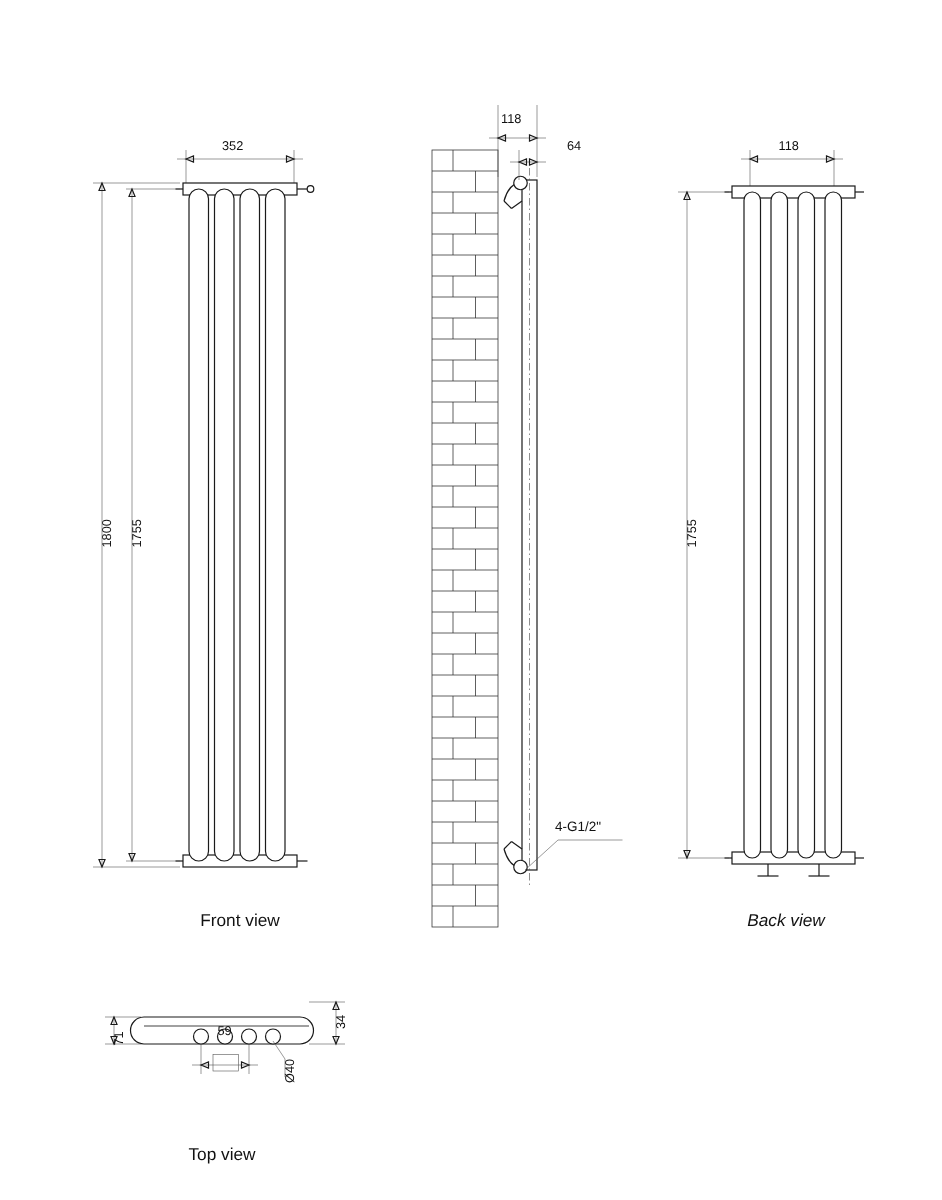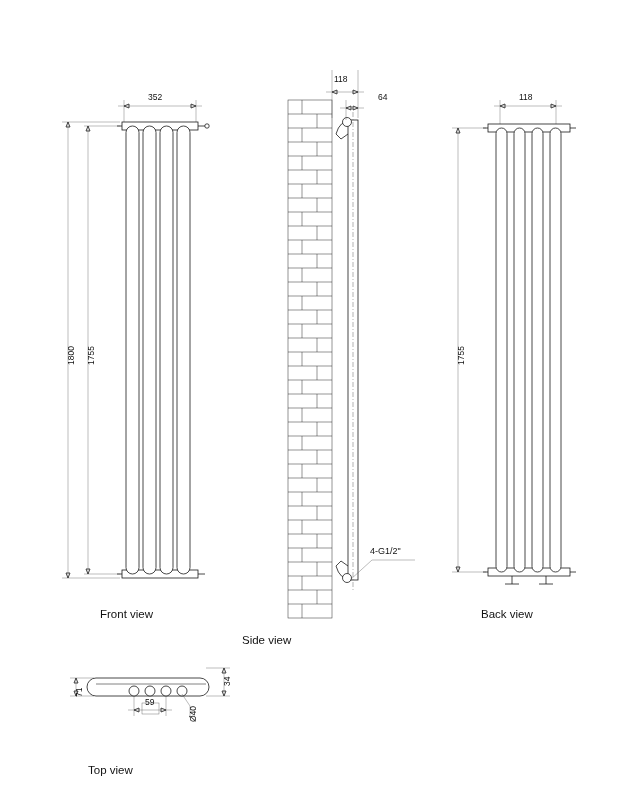--- a/index.html
+++ b/index.html
@@ -17,20 +17,21 @@
   }
   #sheet {
     position: absolute;
     inset: 0;
   }
   .view-label {
     position: absolute;
     font-size: 11.5px;
     color: #111;
     white-space: nowrap;
+    text-align: center;
   }
   .dim-text {
     position: absolute;
     font-size: 8.5px;
     color: #111;
     white-space: nowrap;
   }
   .dim-text.vert {
     transform-origin: 0 0;
     transform: rotate(-90deg);
@@ -222,21 +223,20 @@
 
     <line class="hair" x1="346" y1="100" x2="346" y2="120"></line>
     <line class="hair" x1="340" y1="108" x2="364" y2="108"></line>
     <path class="ln" d="M346 108 l5 -2 v4 z" fill="#1a1a1a"></path>
     <path class="ln" d="M358 108 l-5 -2 v4 z" fill="#1a1a1a"></path>
   </svg>
 
   <div class="dim-text" style="left:334px; top:74px;">118</div>
   <div class="dim-text" style="left:334px; top:92px;margin-left:44px;">64</div>
   <div class="dim-text" style="left:370px; top:546px; font-size:9px;">4-G1/2"</div>
-  <div class="view-label" style="left:242px; top:634px; width:180px;">Side view</div>
 
   <svg width="628" height="800">
 
     <line class="hair" x1="500" y1="100" x2="500" y2="128"></line>
     <line class="hair" x1="556" y1="100" x2="556" y2="128"></line>
     <line class="hair" x1="494" y1="106" x2="562" y2="106"></line>
     <path class="ln" d="M500 106 l5 -2 v4 z" fill="#1a1a1a"></path>
     <path class="ln" d="M556 106 l-5 -2 v4 z" fill="#1a1a1a"></path>
 
     <rect class="ln fillw" x="488" y="124" width="82" height="8"></rect>
@@ -259,21 +259,21 @@
 
     <line class="hair" x1="452" y1="128" x2="486" y2="128"></line>
     <line class="hair" x1="452" y1="572" x2="486" y2="572"></line>
     <line class="hair" x1="458" y1="128" x2="458" y2="572"></line>
     <path class="ln" d="M458 128 l-2 5 h4 z" fill="#1a1a1a"></path>
     <path class="ln" d="M458 572 l-2 -5 h4 z" fill="#1a1a1a"></path>
   </svg>
 
   <div class="dim-text" style="left:519px; top:92px;">118</div>
   <div class="dim-text vert" style="left:456px; top:365px;">1755</div>
-  <div class="view-label" style="left:481px; top:608px; width:120px;">Back view</div>
+  <div class="view-label" style="left:464px; top:608px; width:120px;font-style:italic;">Back view</div>
 
   <svg width="628" height="800">
 
     <path class="ln fillw" d="M96 678 h104 a9 9 0 0 1 0 18 h-104 a9 9 0 0 1 0 -18 z"></path>
 
     <line class="thin" x1="96" y1="684" x2="206" y2="684"></line>
 
     <circle class="ln fillw" cx="134" cy="691" r="5"></circle>
     <circle class="ln fillw" cx="150" cy="691" r="5"></circle>
     <circle class="ln fillw" cx="166" cy="691" r="5"></circle>
@@ -297,17 +297,17 @@
     <path class="ln" d="M134 710 l5 -2 v4 z" fill="#1a1a1a"></path>
     <path class="ln" d="M166 710 l-5 -2 v4 z" fill="#1a1a1a"></path>
     <rect class="hair" x="142" y="703" width="17" height="11" fill="#fff"></rect>
 
     <line class="hair" x1="182" y1="694" x2="190" y2="706"></line>
     <line class="hair" x1="190" y1="706" x2="190" y2="718"></line>
   </svg>
 
   <div class="dim-text vert" style="left:74px; top:697px;">71</div>
   <div class="dim-text vert" style="left:222px; top:686px;">34</div>
-  <div class="dim-text" style="left:145px; top:697px;text-align:center;">59</div>
+  <div class="dim-text" style="left:145px; top:682px;text-align:center;">59</div>
   <div class="dim-text vert" style="left:188px; top:722px;">Ø40</div>
   <div class="view-label" style="left:88px; top:764px; width:120px;">Top view</div>
 
 </div>
 
 </body></html>

